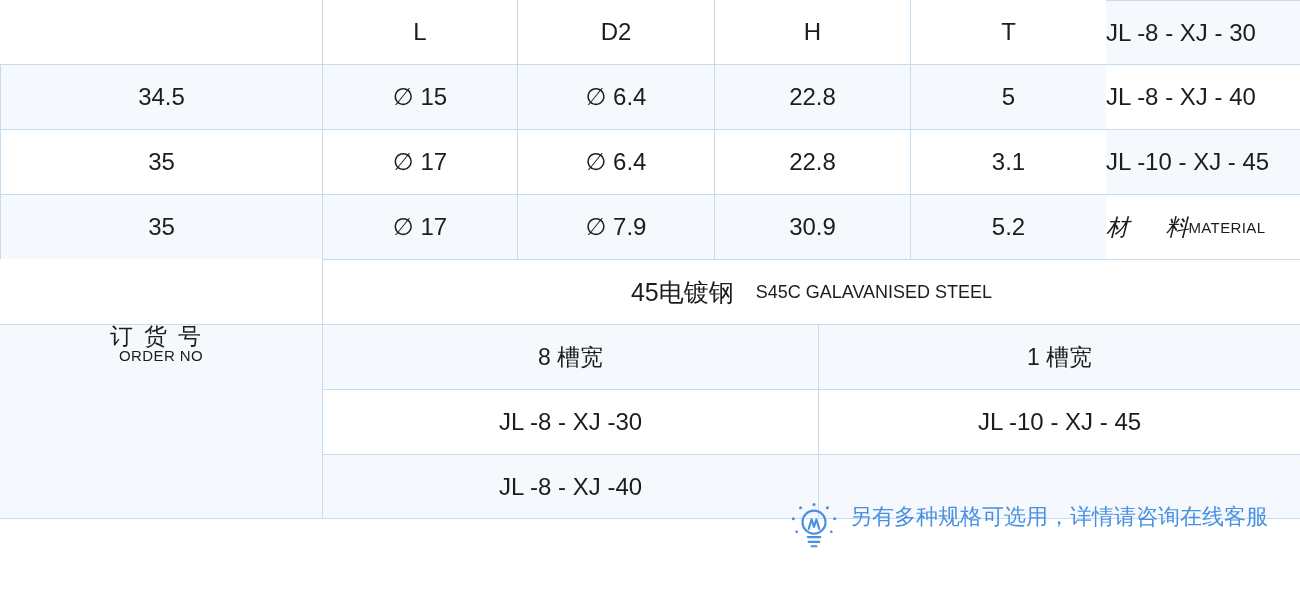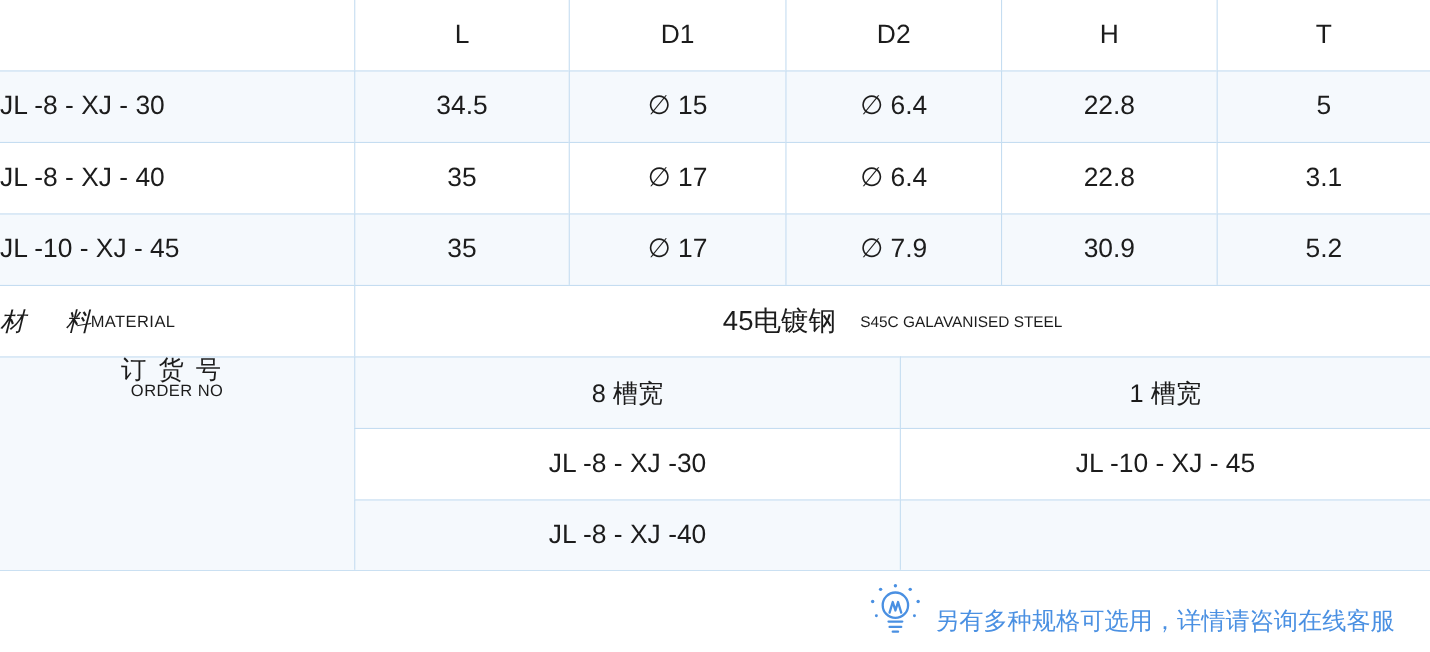--- a/index.html
+++ b/index.html
@@ -39,40 +39,39 @@
   .tint{background:var(--tint);}
   .left{justify-content:flex-start;}
 
   .mat{grid-column:2/7;}
   .ordlab{grid-row:1/4;flex-direction:column;}
 
   .cn-mat{font-size:23px;word-spacing:30px;font-style:italic;}
   .cn-ord{font-size:23px;letter-spacing:11px;}
   .en{font-size:15px;margin-left:0;letter-spacing:0.4px;}
   .cnv{font-size:25px;}
-  .env{font-size:14px;margin-left:22px;}
+  .env{font-size:18px;margin-left:22px;}
   .ghead{font-size:23px;}
 
   .note{
-    position:absolute;top:528px;right:32px;height:52px;
-    display:flex;align-items:flex-end;gap:11px;color:var(--accent);
+    position:absolute;top:502px;right:32px;height:52px;
+    display:flex;align-items:flex-start;gap:11px;color:var(--accent);
   }
   .note-text{font-size:22px;}
   .bulb{display:block;}
 </style>
 </head>
 <body>
 
 <div class="page">
 
   <div class="ga">
 
     <div class="c"></div>
     <div class="c bl">L</div>
-    <div class="c bl">D1</div>
     <div class="c bl">D2</div>
     <div class="c bl">H</div>
     <div class="c bl">T</div>
 
     <div class="c bt tint left">JL -8 - XJ - 30</div>
     <div class="c bt bl tint">34.5</div>
     <div class="c bt bl tint">∅ 15</div>
     <div class="c bt bl tint">∅ 6.4</div>
     <div class="c bt bl tint">22.8</div>
     <div class="c bt bl tint">5</div>

